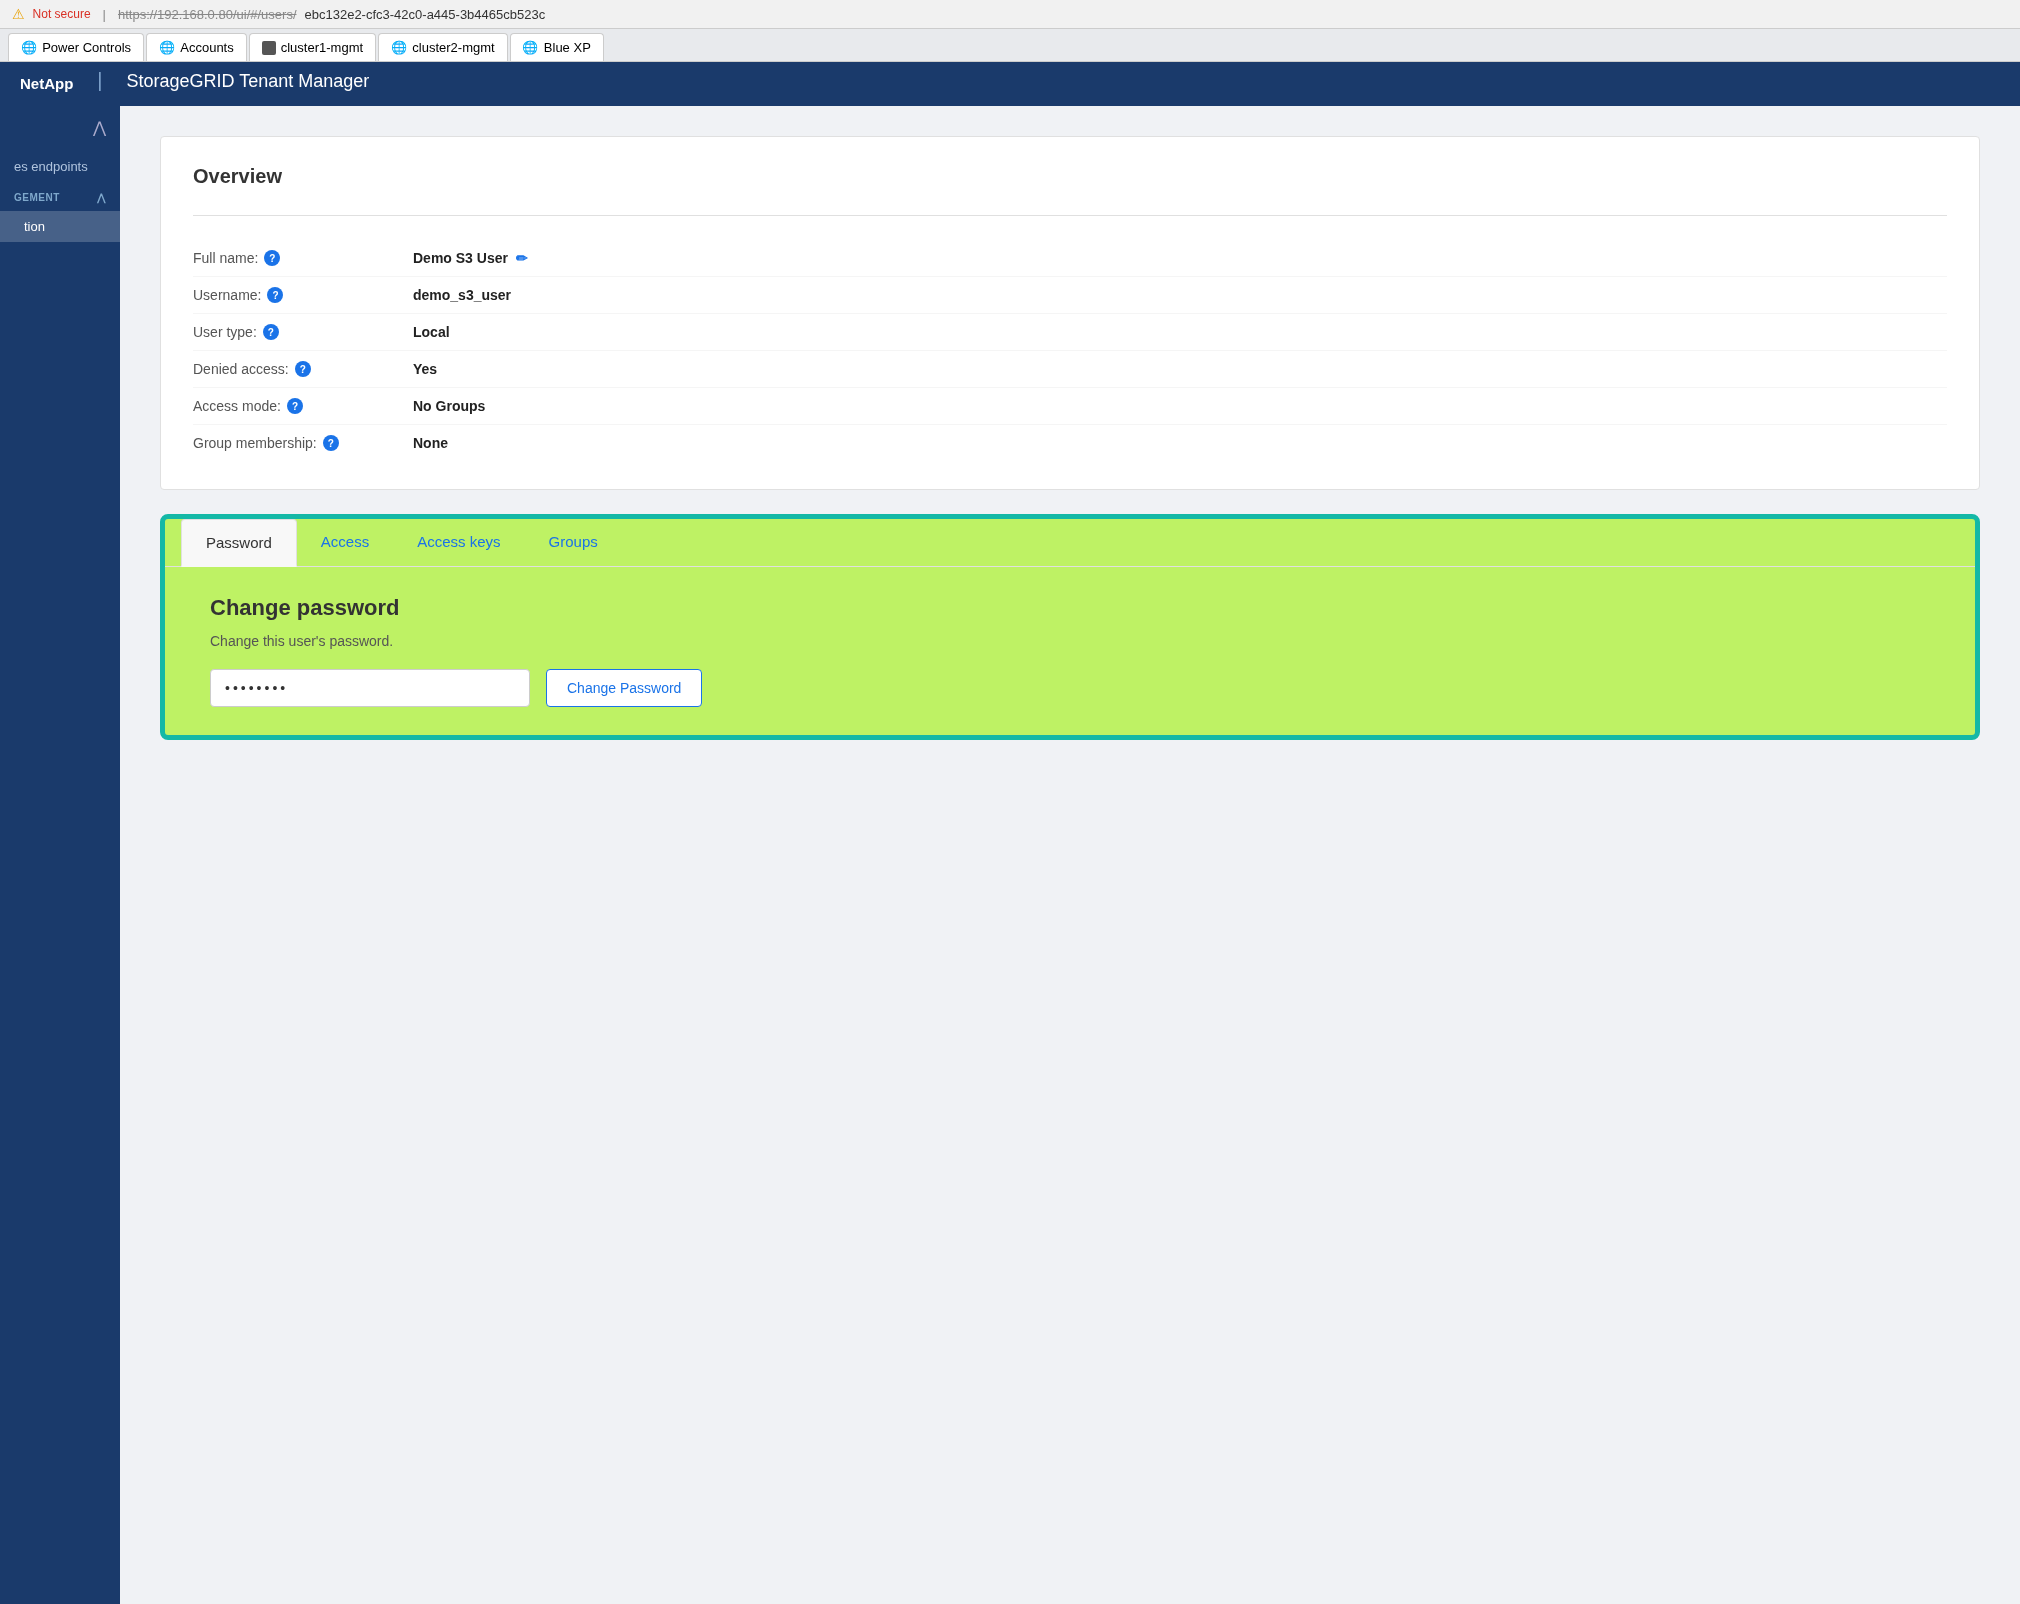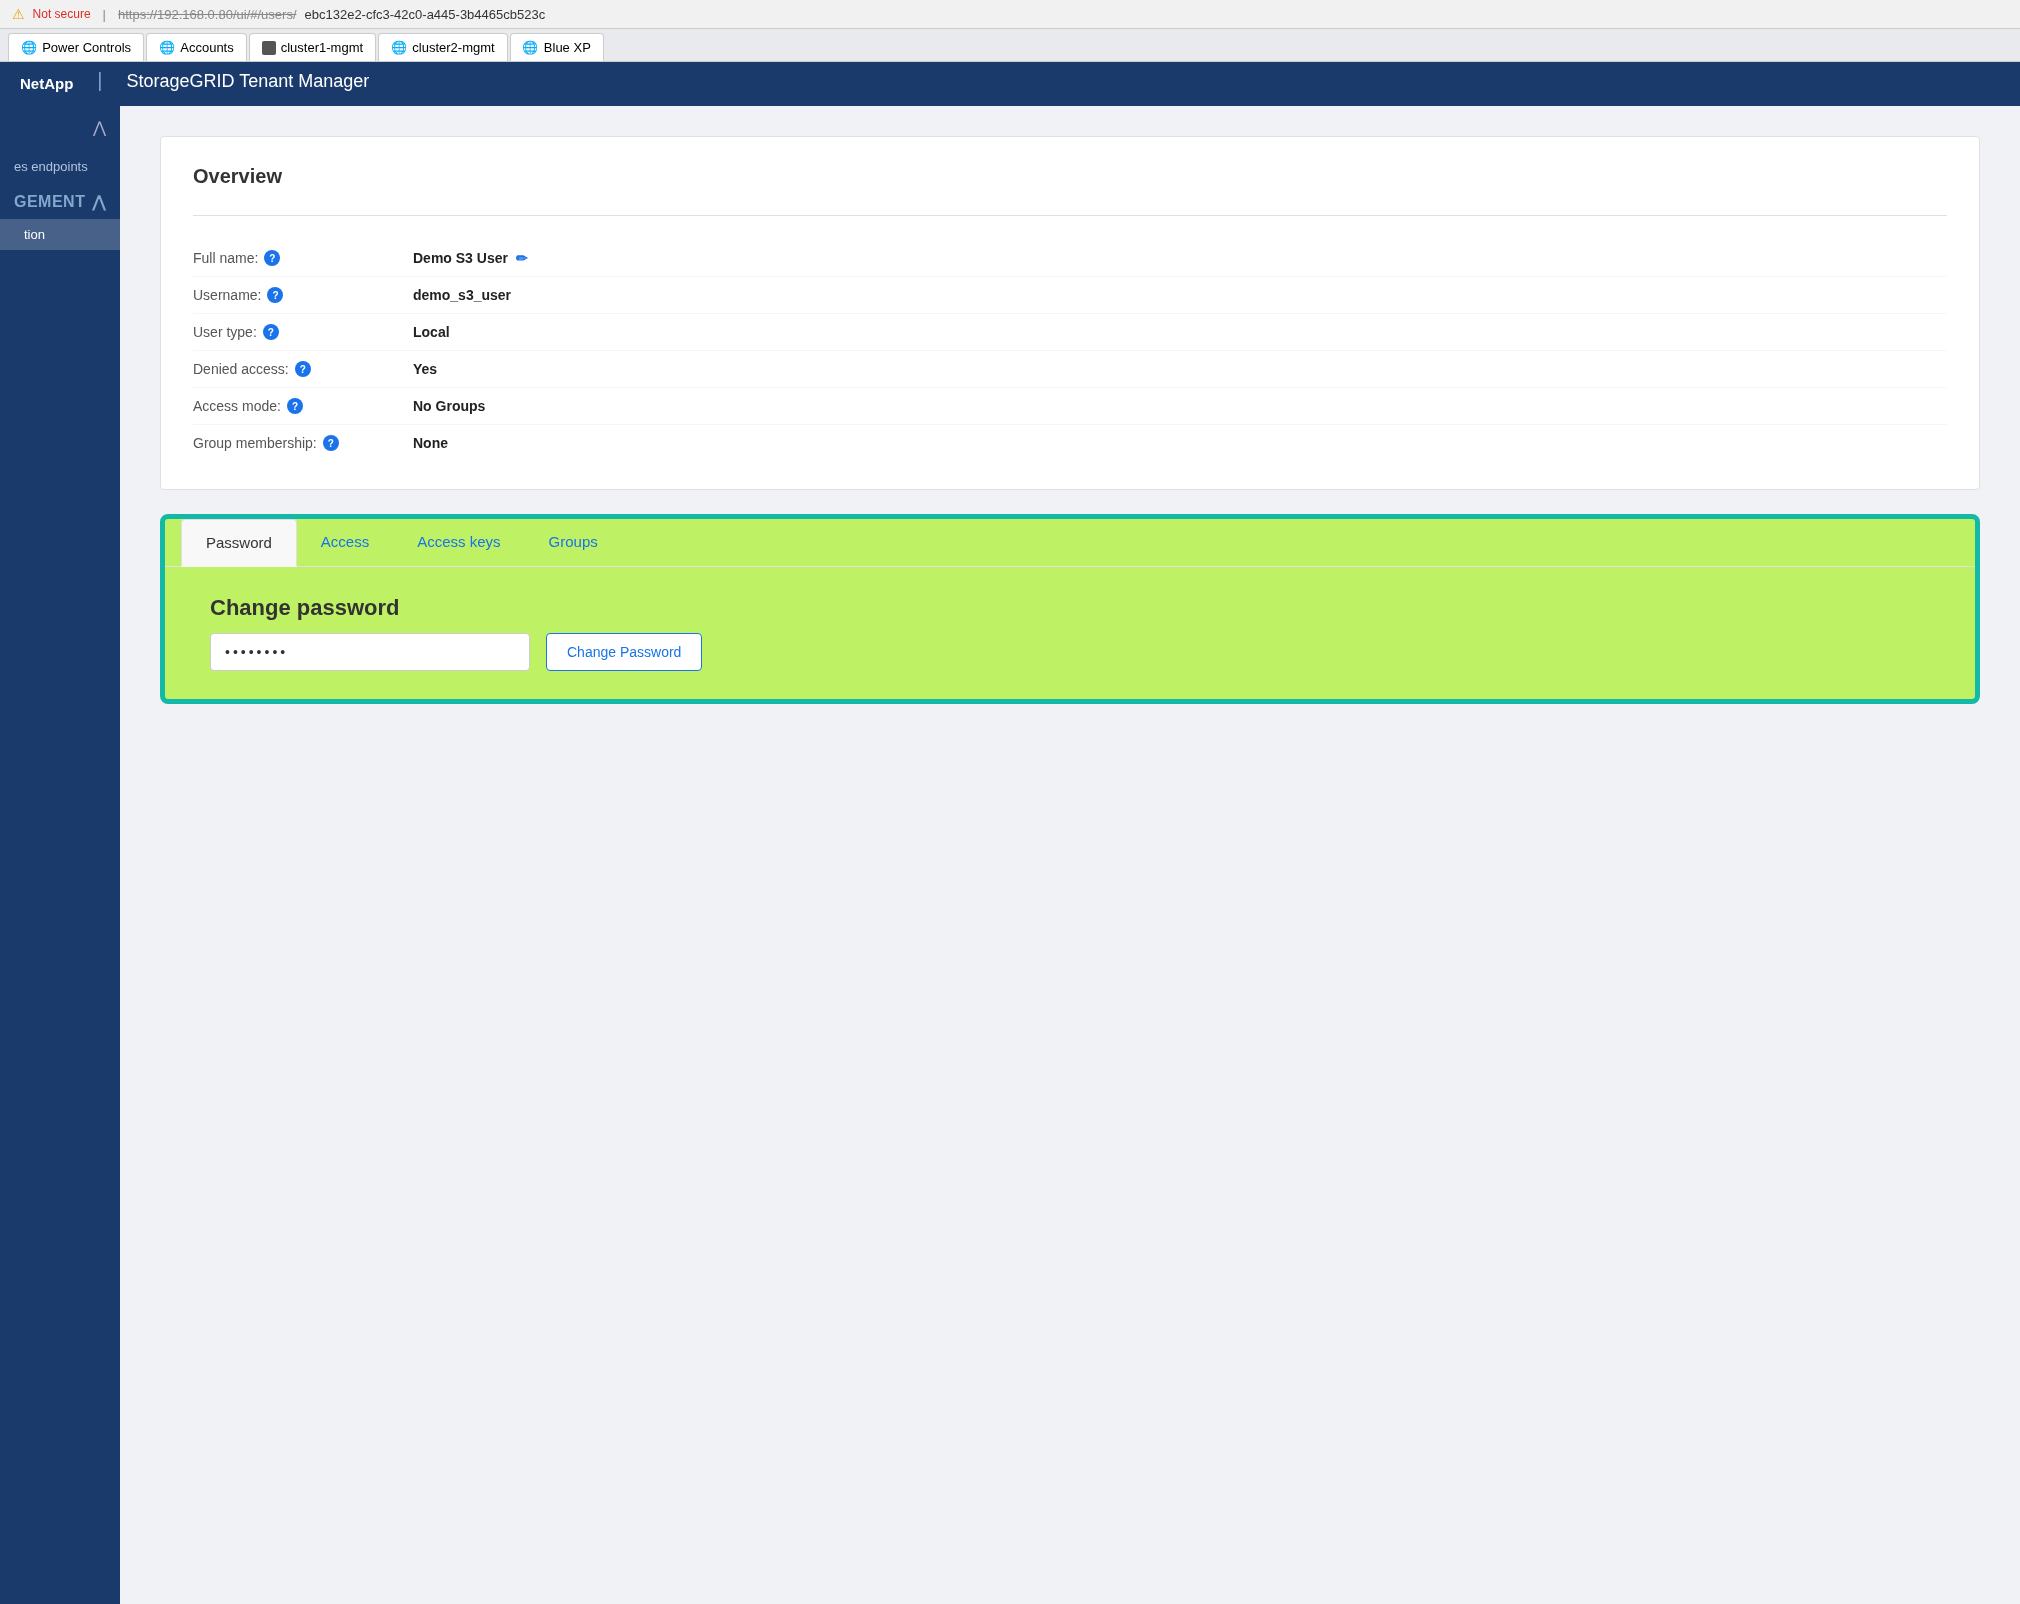--- a/index.html
+++ b/index.html
@@ -99,21 +99,21 @@
       align-items: center;
       justify-content: space-between;
       padding: 8px 14px;
       color: #7fa8cc;
       font-size: 11px;
       text-transform: uppercase;
       letter-spacing: 0.5px;
       font-weight: bold;
       cursor: pointer;
     }
-    .sidebar-section-header span { font-size: 16px; }
+    .sidebar-section-header span { font-size: 10px; }
 
     
     .main-content {
       flex: 1;
       background: #f0f2f5;
       overflow-y: auto;
       padding: 30px 40px;
     }
 
     
@@ -385,20 +385,21 @@
 
     <div class="tabs-container">
       <div class="tabs-header">
         <button class="tab-btn active">Password</button>
         <button class="tab-btn">Access</button>
         <button class="tab-btn">Access keys</button>
         <button class="tab-btn">Groups</button>
       </div>
       <div class="tabs-content">
         <div class="tab-section-title">Change password</div>
+        <div class="tab-section-desc">Change this user's password.</div>
         <div class="password-row">
           <input type="password" class="password-input" value="••••••••" style="">
           <button class="btn-change-password">Change Password</button>
         </div>
       </div>
     </div>
 
   </div>
 </div>
 

